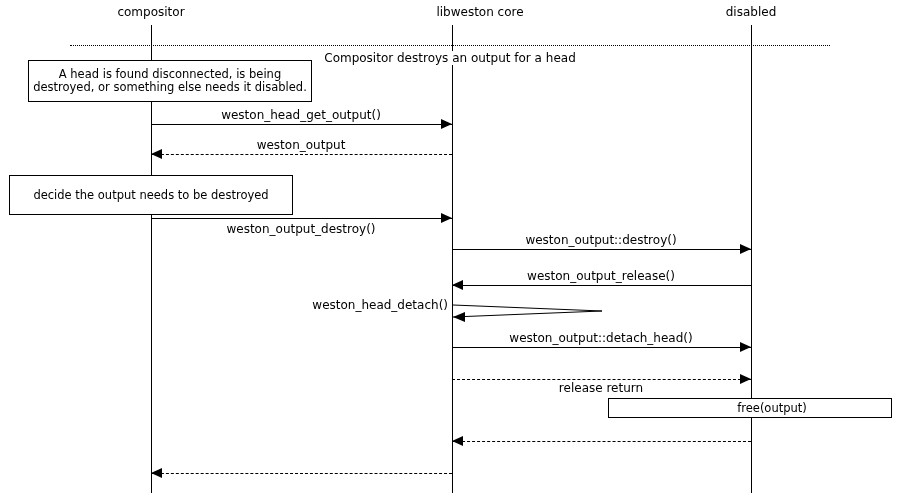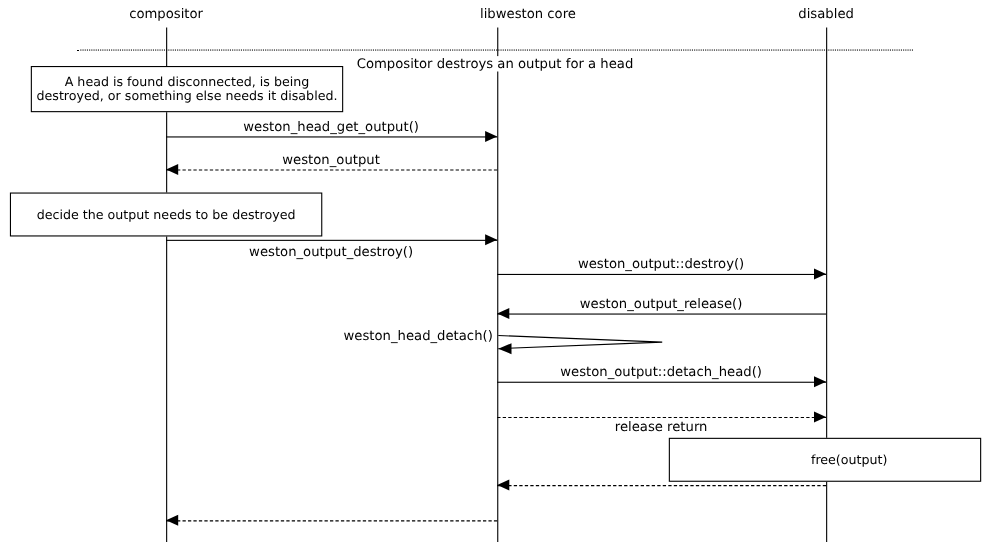--- a/index.html
+++ b/index.html
@@ -107,21 +107,21 @@
 
   <div class="lifeline" style="left:151px; top:25px; height:468px;"></div>
   <div class="lifeline" style="left:452px; top:25px; height:468px;"></div>
   <div class="lifeline" style="left:751px; top:25px; height:468px;"></div>
 
   <div class="sep-line" style="left:70px; top:45px; width:760px;"></div>
   <div class="sep-label" style="left:450px; top:51px;">Compositor destroys an output for a head</div>
 
   <div class="note-box" style="left:9px; top:60px; width:284px; height:42px;margin-left:19px;">A head is found disconnected, is being destroyed, or something else needs it disabled.</div>
   <div class="note-box" style="left:9px; top:175px; width:284px; height:40px;">decide the output needs to be destroyed</div>
-  <div class="note-box" style="left:608px; top:398px; width:284px; height:40px;padding-left:48px;">free(output)</div>
+  <div class="note-box" style="left:608px; top:398px; width:284px; height:20px;padding-left:48px;">free(output)</div>
 
   <div class="msg-line solid" style="left:151px; top:124px; width:301px;"></div>
   <div class="arrowhead right" style="left:441px; top:119px;"></div>
   <div class="msg-label" style="left:301px; top:108px;">weston_head_get_output()</div>
 
   <div class="msg-line dashed" style="left:151px; top:154px; width:301px;"></div>
   <div class="arrowhead left" style="left:151px; top:149px;"></div>
   <div class="msg-label" style="left:301px; top:138px;">weston_output</div>
 
   <div class="msg-line solid" style="left:151px; top:218px; width:301px;"></div>

